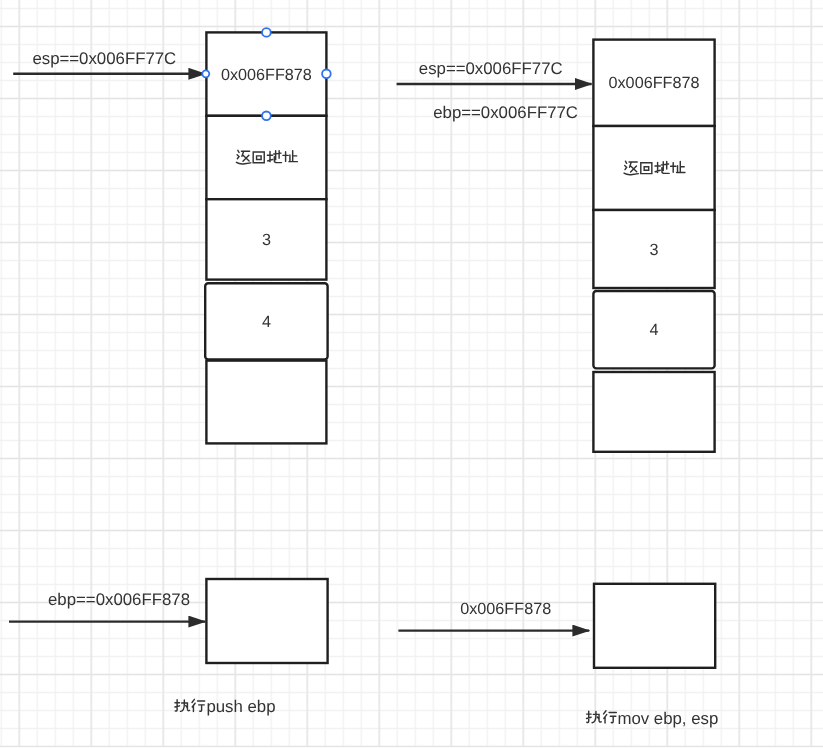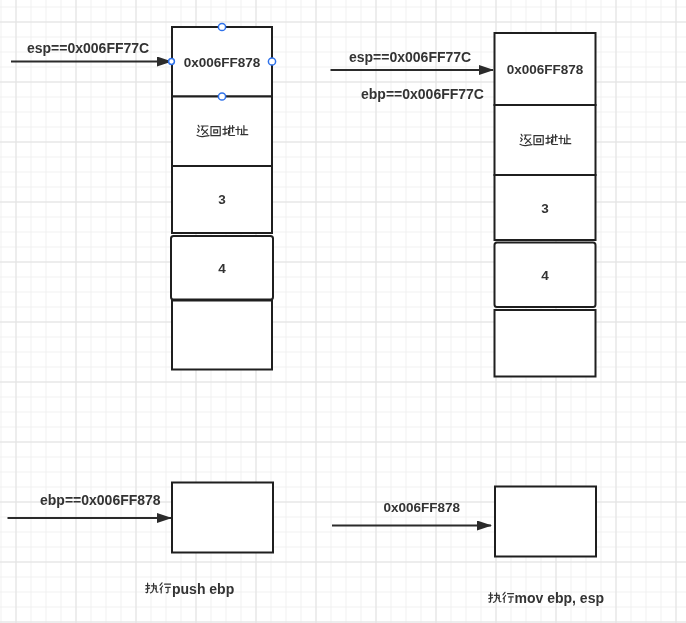--- a/index.html
+++ b/index.html
@@ -1,16 +1,16 @@
 <!DOCTYPE html>
 <html><head>
 <meta charset="utf-8">
 <style>
   html,body{margin:0;padding:0;background:#ffffff;}
-  #canvas{position:relative;width:686px;height:623px;overflow:hidden;font-weight:bold;}
+  #canvas{position:relative;width:686px;height:623px;overflow:hidden;}
   svg{display:block;}
   text{font-family:"Liberation Sans",sans-serif;fill:#333333;}
 </style>
 </head>
 <body>
 <div id="canvas">
 <svg width="686" height="623" viewBox="0 0 686 623">
   <defs>
     <pattern id="g15" width="15" height="15" patternUnits="userSpaceOnUse" x="0.5" y="6.5">
       <path d="M 0.5 0 V 15 M 0 0.5 H 15" stroke="#f0f0f0" stroke-width="1" fill="none"></path>

